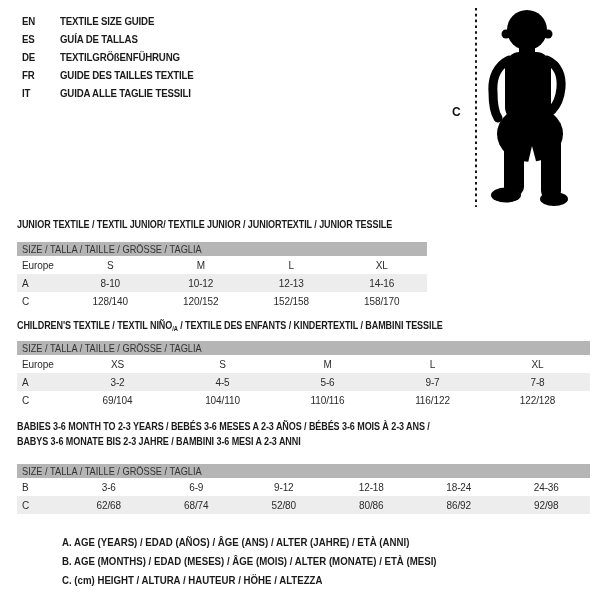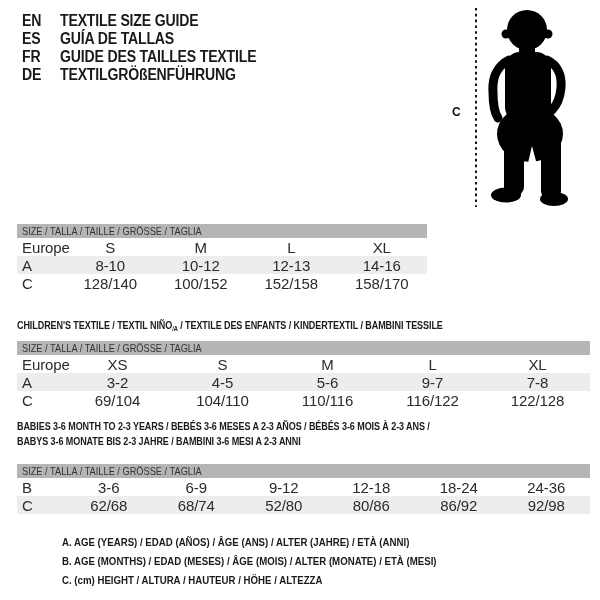--- a/index.html
+++ b/index.html
@@ -13,34 +13,34 @@
   body{font-family:"Liberation Sans","DejaVu Sans",sans-serif;background:#fff;}
   .canvas{position:relative;width:600px;height:600px;background:#ffffff;overflow:hidden;}
 
   
   .stretch{display:inline-block;transform:scaleX(0.82);transform-origin:0 50%;white-space:nowrap;}
   .stretch88{display:inline-block;transform:scaleX(0.88);transform-origin:0 50%;white-space:nowrap;}
   .stretch84{display:inline-block;transform:scaleX(0.84);transform-origin:0 50%;white-space:nowrap;}
 
   
   .lang-block{position:absolute;left:22px;top:12px;}
-  .lang-row{display:flex;height:18px;align-items:center;font-size:16px;font-weight:700;color:var(--text-dark);letter-spacing:-0.2px;}
+  .lang-row{display:flex;height:18px;align-items:center;font-size:11px;font-weight:700;color:var(--text-dark);letter-spacing:-0.2px;}
   .lang-code{width:38px;}
   
   .figure-svg{position:absolute;left:450px;top:6px;width:130px;height:204px;}
   .figure-label{position:absolute;left:452px;top:105px;font-size:12px;font-weight:600;color:#111;}
 
   
   .sec{position:absolute;left:17px;color:var(--text-dark);}
   .sec-title{font-size:11px;font-weight:700;letter-spacing:-0.1px;margin-top:4px;height:14px;line-height:14px;}
   .sec-title.two-line{height:30px;}
   .sec-title .tline{display:block;height:15px;line-height:15px;}
   .sub{font-size:7px;vertical-align:-2px;}
   .bar{background:var(--header-bar-bg);height:14px;display:flex;align-items:center;padding-left:5px;box-sizing:border-box;font-size:10.5px;font-weight:500;color:#333;}
-  .trow{display:flex;height:18px;align-items:center;font-size:15px;color:var(--table-text);letter-spacing:-0.1px;}
+  .trow{display:flex;height:18px;align-items:center;font-size:10px;color:var(--table-text);letter-spacing:-0.1px;}
   .trow.shaded{background:var(--row-alt-bg);}
   .tlabel{width:48px;padding-left:5px;box-sizing:border-box;flex:none;}
   .tcell{flex:1;text-align:center;}
 
   .sec1{top:213px;width:410px;}
   .sec1 .bar{margin-top:11px;}
   .sec2{top:314px;width:573px;}
   .sec2 .bar{margin-top:9px;}
   .sec3{top:415px;width:573px;}
   .sec3 .bar{margin-top:15px;}
@@ -57,26 +57,30 @@
   <div class="lang-block">
     <div class="lang-row">
       <span class="lang-code"><span class="stretch88">EN</span></span>
       <span class="lang-title"><span class="stretch88">TEXTILE SIZE GUIDE</span></span>
     </div>
     <div class="lang-row">
       <span class="lang-code"><span class="stretch88">ES</span></span>
       <span class="lang-title"><span class="stretch88">GUÍA DE TALLAS</span></span>
     </div>
     <div class="lang-row">
+      <span class="lang-code"><span class="stretch88">DE</span></span>
+      <span class="lang-title"><span class="stretch88">TEXTILGRÖßENFÜHRUNG</span></span>
+    </div>
+    <div class="lang-row">
       <span class="lang-code"><span class="stretch88">FR</span></span>
       <span class="lang-title"><span class="stretch88">GUIDE DES TAILLES TEXTILE</span></span>
     </div>
     <div class="lang-row">
-      <span class="lang-code"><span class="stretch88">DE</span></span>
-      <span class="lang-title"><span class="stretch88">TEXTILGRÖßENFÜHRUNG</span></span>
+      <span class="lang-code"><span class="stretch88">IT</span></span>
+      <span class="lang-title"><span class="stretch88">GUIDA ALLE TAGLIE TESSILI</span></span>
     </div>
   </div>
 
   <svg class="figure-svg" viewBox="0 0 130 204" aria-hidden="true">
     <line x1="26" y1="2" x2="26" y2="201" stroke="#141414" stroke-width="2" stroke-dasharray="2.6 3.2"></line>
     <g fill="#000000" transform="translate(34,0)">
       <circle cx="43" cy="24" r="20"></circle>
       <circle cx="22" cy="28" r="4.5"></circle>
       <circle cx="64" cy="28" r="4.5"></circle>
       <rect x="35" y="36" width="16" height="14"></rect>
@@ -87,41 +91,42 @@
       <rect x="20" y="130" width="20" height="60" rx="9"></rect>
       <rect x="57" y="130" width="20" height="64" rx="9"></rect>
       <ellipse cx="22" cy="189" rx="15" ry="7.5"></ellipse>
       <ellipse cx="70" cy="193" rx="14" ry="7"></ellipse>
       <path d="M48,140 L40,174 L57,174 Z" fill="#ffffff"></path>
     </g>
   </svg>
   <div class="figure-label">C</div>
 
   <div class="sec sec1">
+    <div class="sec-title"><span class="stretch">JUNIOR TEXTILE / TEXTIL JUNIOR/ TEXTILE JUNIOR / JUNIORTEXTIL / JUNIOR TESSILE</span></div>
     <div class="bar">
         <span class="stretch88">SIZE / TALLA / TAILLE / GRÖSSE / TAGLIA</span>
       </div>
     <div class="trow">
       <span class="tlabel">Europe</span>
       <span class="tcell">S</span>
       <span class="tcell">M</span>
       <span class="tcell">L</span>
       <span class="tcell">XL</span>
     </div>
     <div class="trow shaded">
       <span class="tlabel">A</span>
       <span class="tcell">8-10</span>
       <span class="tcell">10-12</span>
       <span class="tcell">12-13</span>
       <span class="tcell">14-16</span>
     </div>
     <div class="trow">
       <span class="tlabel">C</span>
       <span class="tcell">128/140</span>
-      <span class="tcell">100/152</span>
+      <span class="tcell">120/152</span>
       <span class="tcell">152/158</span>
       <span class="tcell">158/170</span>
     </div>
   </div>
 
   <div class="sec sec2">
     <div class="sec-title">
       <span class="stretch"><span>CHILDREN'S TEXTILE / TEXTIL NIÑO</span><span class="sub">/A</span><span> / TEXTILE DES ENFANTS / KINDERTEXTIL / BAMBINI TESSILE</span></span>
     </div>
     <div class="bar">

